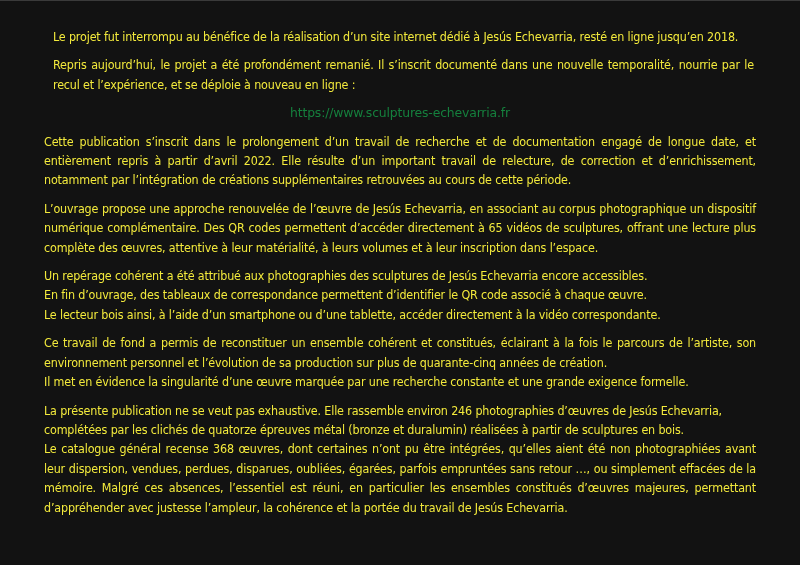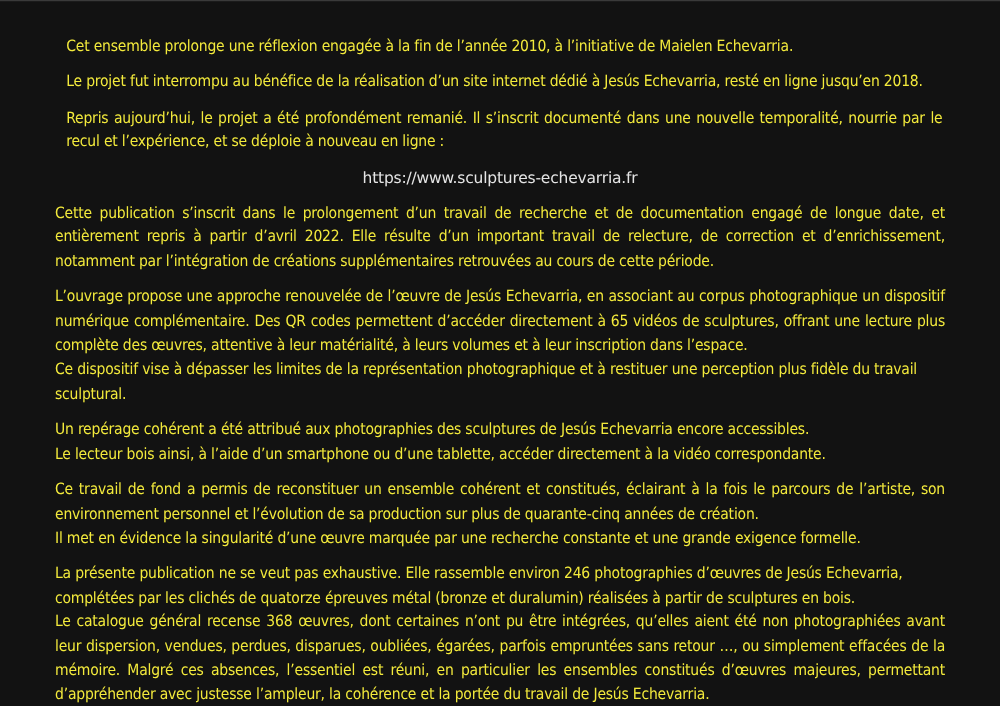--- a/index.html
+++ b/index.html
@@ -44,55 +44,54 @@
     margin-bottom: 0;
   }
   .para.noj {
     text-align: left;
   }
   .url-line {
     margin: 4px 0 9px 0;
     text-align: center;
     font-size: 12.4px;
     line-height: 19.4px;
-    color: #e5e5e5;
+    color: #15803d;
     letter-spacing: -0.15px;
   }
   .block {
     margin-bottom: 9px;
   }
   .block:last-child {
     margin-bottom: 0;
   }
 </style>
 </head>
 <body>
 
 <div id="page">
   <div class="doc">
 
     <div class="block">
-      <p class="para indent">Cet ensemble prolonge une réflexion engagée à la fin de l’année 2010, à l’initiative de Maielen Echevarria.</p>
       <p class="para indent">Le projet fut interrompu au bénéfice de la réalisation d’un site internet dédié à Jesús Echevarria, resté en ligne jusqu’en 2018.</p>
       <p class="para indent tight">Repris aujourd’hui, le projet a été profondément remanié. Il s’inscrit documenté dans une nouvelle temporalité, nourrie par le recul et l’expérience, et se déploie à nouveau en ligne :</p>
     </div>
 
     <div class="url-line">https://www.sculptures-echevarria.fr</div>
 
     <div class="block">
       <p class="para">Cette publication s’inscrit dans le prolongement d’un travail de recherche et de documentation engagé de longue date, et entièrement repris à partir d’avril 2022. Elle résulte d’un important travail de relecture, de correction et d’enrichissement, notamment par l’intégration de créations supplémentaires retrouvées au cours de cette période.</p>
     </div>
 
     <div class="block">
       <p class="para tight">L’ouvrage propose une approche renouvelée de l’œuvre de Jesús Echevarria, en associant au corpus photographique un dispositif numérique complémentaire. Des QR codes permettent d’accéder directement à 65 vidéos de sculptures, offrant une lecture plus complète des œuvres, attentive à leur matérialité, à leurs volumes et à leur inscription dans l’espace.</p>
-      <p class="para noj tight">Ce dispositif vise à dépasser les limites de la représentation photographique et à restituer une perception plus fidèle du travail sculptural.</p>
     </div>
 
     <div class="block gap-before">
       <p class="para noj tight">Un repérage cohérent a été attribué aux photographies des sculptures de Jesús Echevarria encore accessibles.</p>
+      <p class="para noj tight">En fin d’ouvrage, des tableaux de correspondance permettent d’identifier le QR code associé à chaque œuvre.</p>
       <p class="para noj tight">Le lecteur bois ainsi, à l’aide d’un smartphone ou d’une tablette, accéder directement à la vidéo correspondante.</p>
     </div>
 
     <div class="block gap-before">
       <p class="para tight">Ce travail de fond a permis de reconstituer un ensemble cohérent et constitués, éclairant à la fois le parcours de l’artiste, son environnement personnel et l’évolution de sa production sur plus de quarante-cinq années de création.</p>
       <p class="para noj tight">Il met en évidence la singularité d’une œuvre marquée par une recherche constante et une grande exigence formelle.</p>
     </div>
 
     <div class="block gap-before">
       <p class="para noj tight">La présente publication ne se veut pas exhaustive. Elle rassemble environ 246 photographies d’œuvres de Jesús Echevarria, complétées par les clichés de quatorze épreuves métal (bronze et duralumin) réalisées à partir de sculptures en bois.</p>

